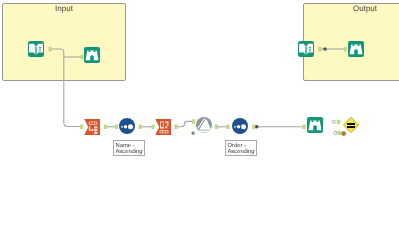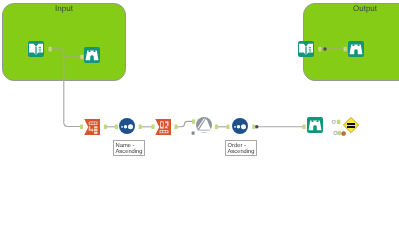--- a/index.html
+++ b/index.html
@@ -1,19 +1,19 @@
 <!DOCTYPE html>
 <html><head>
 <meta charset="utf-8">
 <style>
   html,body{margin:0;padding:0;background:#ffffff;}
   *{-webkit-font-smoothing:antialiased;text-rendering:geometricPrecision;}
   body{width:399px;height:163px;overflow:hidden;font-family:"Liberation Sans",sans-serif;}
   #canvas{position:relative;width:399px;height:163px;background:#fff;}
-  .container-box{position:absolute;border:1px solid #979797;border-radius:12px;background:#84cc16;box-sizing:border-box;}
+  .container-box{position:absolute;border:1px solid #979797;border-radius:2px;background:#fef9c3;box-sizing:border-box;}
   .container-title{position:absolute;top:0px;left:0;right:0;text-align:center;font-size:8px;color:#3f3f3f;line-height:9px;}
   .node{position:absolute;}
   .anno{position:absolute;border:1px solid #a8a8a8;background:#fff;box-sizing:border-box;
         font-size:5.8px;color:#333;line-height:6.2px;padding:2px 0 0 1.5px;white-space:nowrap;}
   svg{display:block;overflow:visible;}
   #wires{position:absolute;left:0;top:0;}
 </style>
 </head>
 <body>
 

